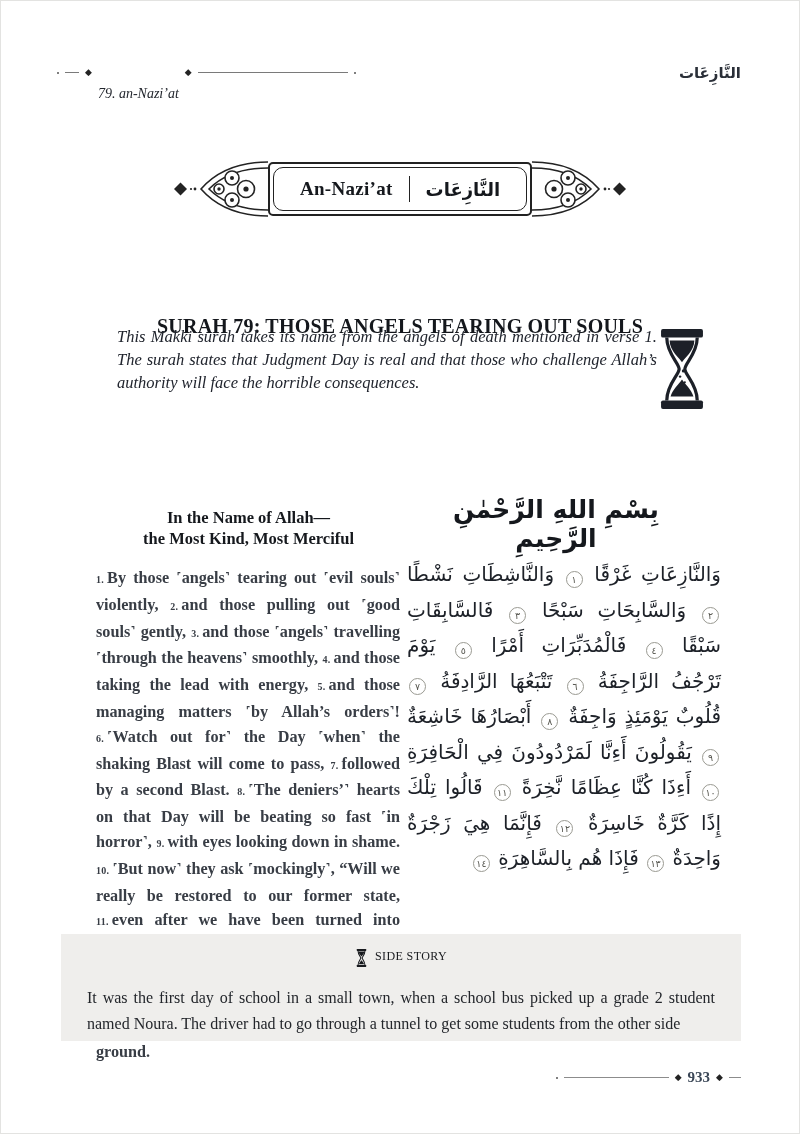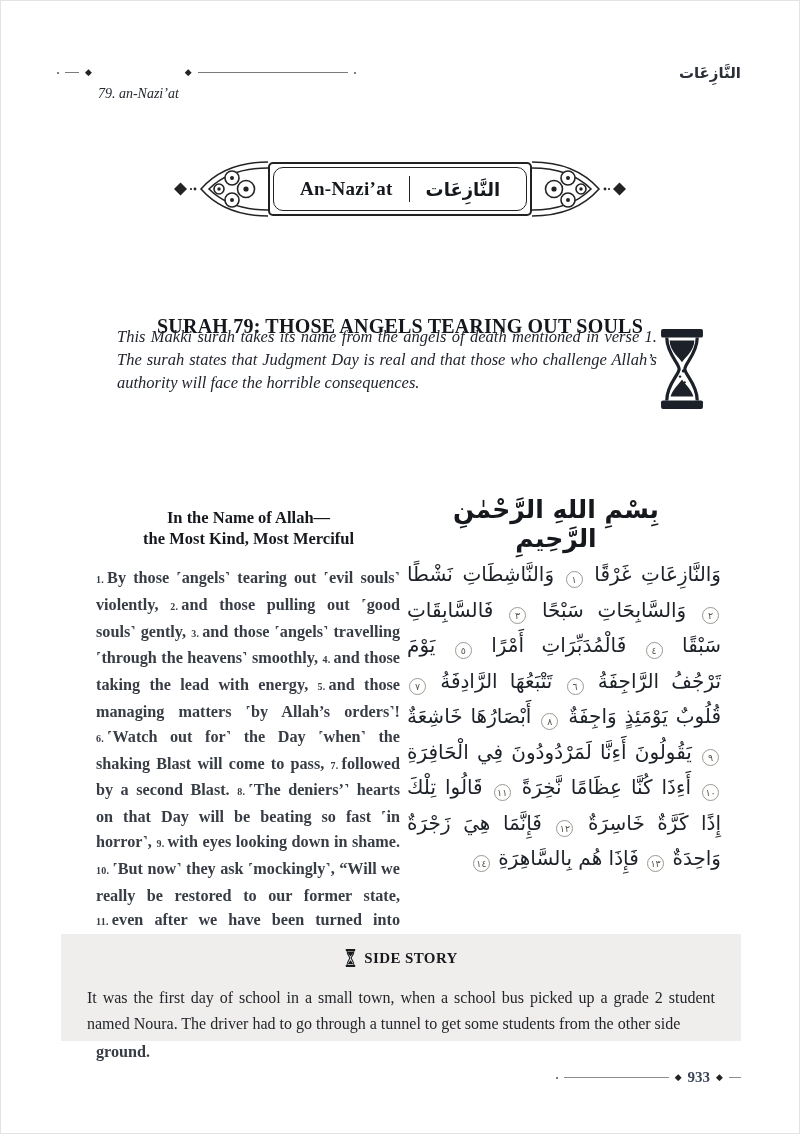--- a/index.html
+++ b/index.html
@@ -56,22 +56,22 @@
   .col-ar { position:absolute; top:556px; left:406px; width:314px;
     font-family:"DejaVu Sans", sans-serif; direction:rtl; text-align:justify;
     font-size:20px; line-height:35.5px; color:#1d2128; }
   .ayah { display:inline-block; width:17px; height:17px; border:1px solid #9a9a92;
     border-radius:50%; font-size:9.5px; line-height:15px; text-align:center;
     color:#55554e; background:#fff; vertical-align:-2px; margin:0 2px; font-weight:normal; }
 
   
   .side-story { position:absolute; top:933px; left:60px; width:680px; height:107px;
     background:#efeeec; padding:15px 26px 0 26px; }
-  .ss-head { display:flex; justify-content:center; align-items:flex-end; gap:7px;
-    font-weight:bold; font-size:15px; letter-spacing:.4px; color:#17191d; }
+  .ss-head { display:flex; justify-content:center; align-items:flex-start; gap:7px;
+    font-weight:normal; font-size:12px; letter-spacing:.4px; color:#17191d; }
   .ss-body { margin-top:18px; font-size:16px; line-height:25.5px; color:#23262b; text-align:justify; }
 
   
   .footer { position:absolute; top:1068px; right:58px;
     display:flex; align-items:center; gap:6px; }
   .fline { height:1px; background:#8c8c8c; display:inline-block; }
   .fline.long { width:105px; }
   .fline.short { width:12px; }
   .page-num { font-size:15px; color:#3a4656; font-weight:600; }
 </style>

